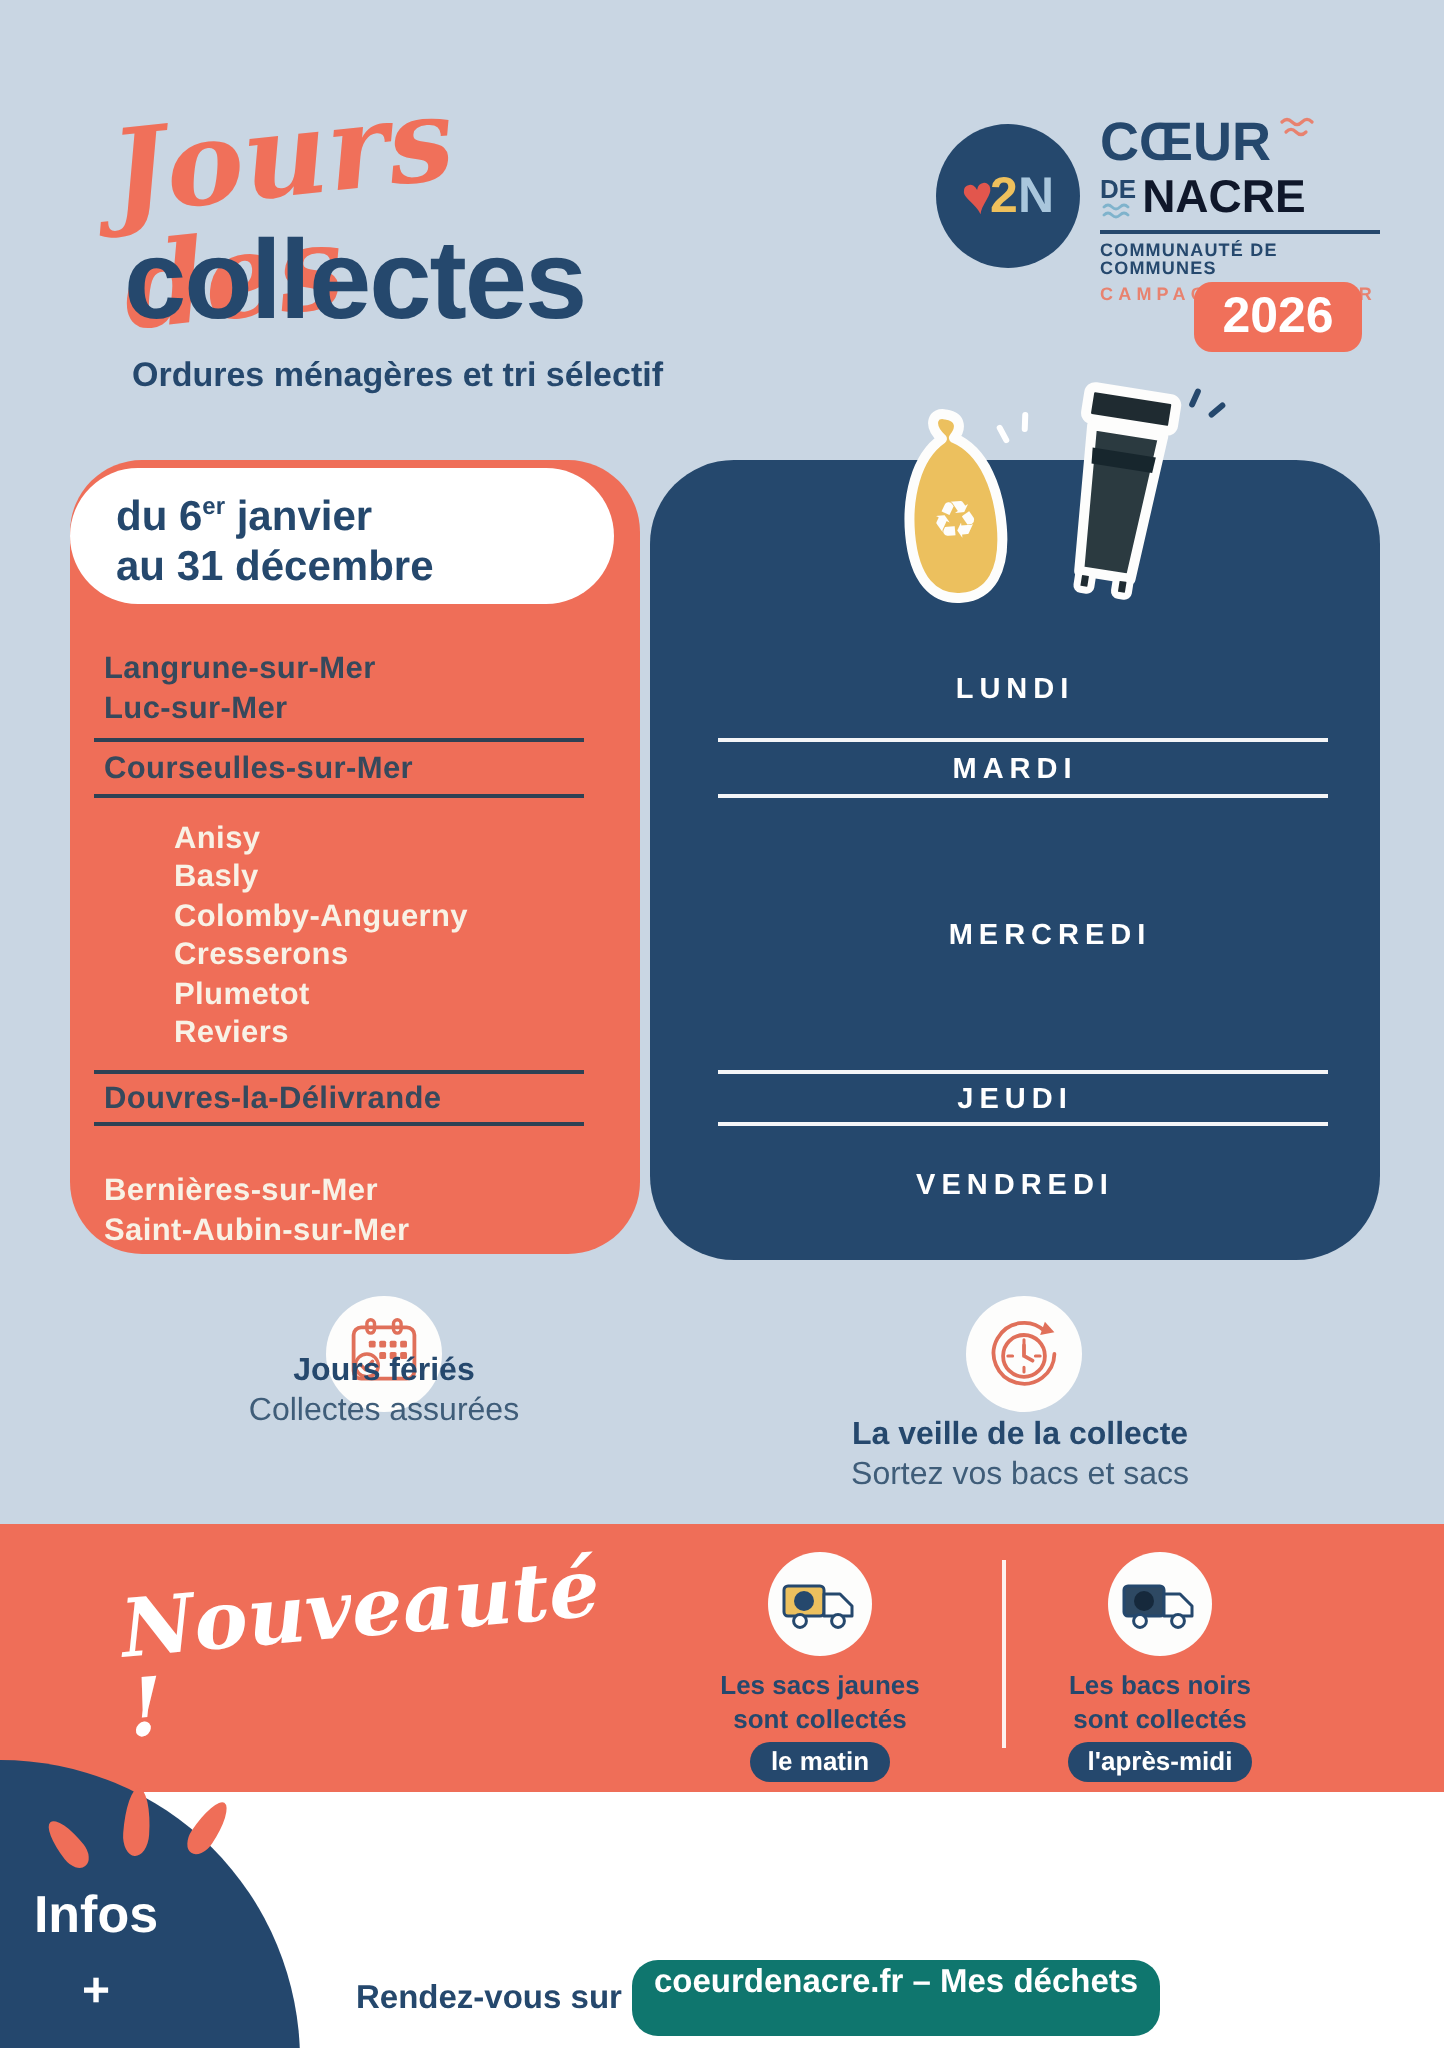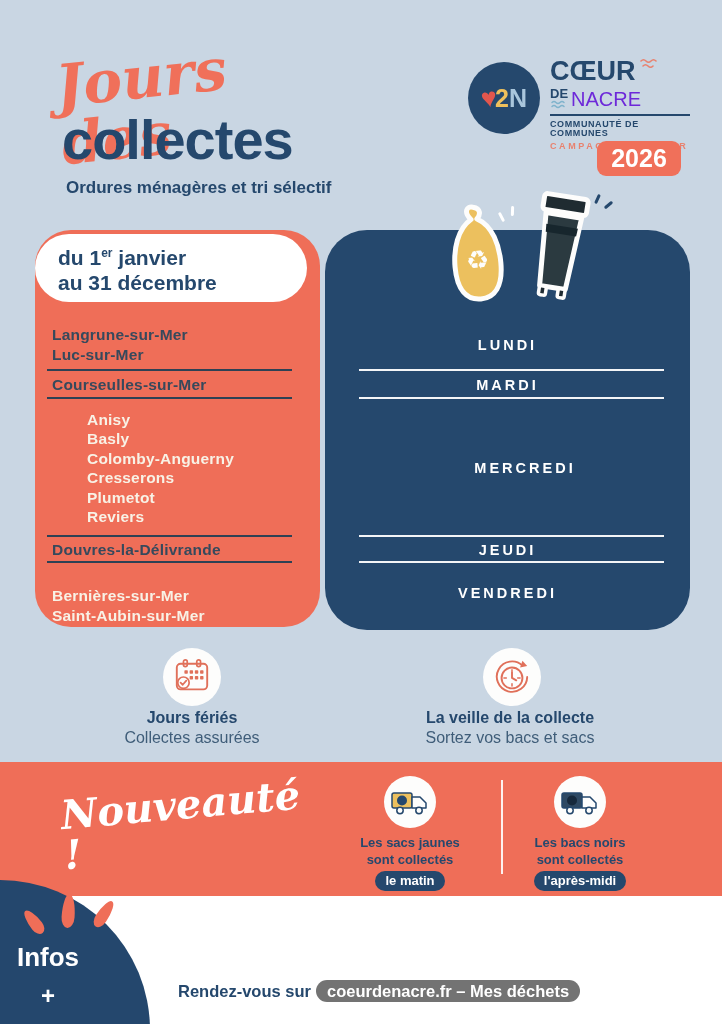--- a/index.html
+++ b/index.html
@@ -25,21 +25,21 @@
     background:#25486d;display:flex;align-items:center;justify-content:center;gap:0;
   }
   .logo-heart{color:#e2564d;font-size:27px;font-weight:bold;transform:rotate(-8deg);}
   .logo-two{color:#eec05c;font-size:25px;font-weight:bold;margin-left:-2px;}
   .logo-n{color:#a9c6dc;font-size:25px;font-weight:bold;}
   .logo-text{position:absolute;left:550px;top:58px;width:146px;line-height:1;}
   .logo-name1{font-size:27px;font-weight:bold;letter-spacing:0;color:#25486d;display:flex;align-items:flex-start;gap:4px;}
   .logo-name2{display:flex;align-items:flex-end;gap:3px;margin-top:2px;}
   .logo-de{display:flex;flex-direction:column;align-items:center;line-height:1;}
   .logo-de b{font-size:13px;color:#25486d;}
-  .logo-name2 .big{font-size:20px;font-weight:normal;color:#6d28d9;}
+  .logo-name2 .big{font-size:23px;font-weight:bold;color:#0f172a;}
   .logo-rule{height:1.5px;background:#25486d;margin:5px 0 4px 0;width:140px;}
   .logo-tagline{font-size:9px;font-weight:bold;letter-spacing:.6px;color:#25486d;}
   .logo-slogan{font-size:9px;font-weight:bold;letter-spacing:2.6px;color:#e8826f;margin-top:4px;}
   .wave svg{display:block;}
   .year-badge{
     position:absolute;left:597px;top:141px;width:84px;height:35px;border-radius:9px;
     background:#f0705a;color:#fff;font-size:25px;font-weight:bold;
     display:flex;align-items:center;justify-content:center;
   }
   
@@ -81,21 +81,21 @@
   
   .sack-icon{position:absolute;left:446px;top:202px;width:64px;height:104px;transform:rotate(-5deg);}
   .bin-icon{position:absolute;left:520px;top:188px;width:78px;height:116px;}
   .spark{position:absolute;width:3px;height:10px;border-radius:2px;}
   .spark.w{background:#fff;} .spark.n{background:#25486d;}
   
   .note-circle{position:absolute;width:58px;height:58px;border-radius:50%;background:#fdfdfc;
     display:flex;align-items:center;justify-content:center;}
   .note-circle.c1{left:163px;top:648px;} .note-circle.c2{left:483px;top:648px;}
   .note-text{position:absolute;text-align:center;line-height:20px;}
-  .note-text.t1{left:92px;top:708px;width:200px;} .note-text.t2{left:395px;top:708px;width:230px;}
+  .note-text.t1{left:92px;top:676px;width:200px;} .note-text.t2{left:395px;top:708px;width:230px;}
   .note-title{font-size:16px;font-weight:bold;color:#25486d;}
   .note-sub{font-size:16px;color:#3f5d79;}
   
   .band{position:absolute;left:0;top:762px;width:722px;height:134px;background:#ef6e58;}
   .band-title{
     position:absolute;left:62px;top:22px;width:260px;
     font-family:"DejaVu Serif", serif;font-style:italic;font-weight:bold;
     font-size:40px;color:#fff;transform:rotate(-5deg);line-height:1;
   }
   .band-item{position:absolute;top:14px;width:152px;display:flex;flex-direction:column;align-items:center;}
@@ -110,21 +110,21 @@
   .footer{position:absolute;left:0;top:896px;width:722px;height:128px;background:#fff;}
   .infos-circle{position:absolute;left:-150px;top:880px;width:300px;height:300px;border-radius:50%;background:#24476d;}
   .infos-label{position:absolute;left:8px;top:942px;width:80px;text-align:center;color:#fff;font-size:26px;font-weight:bold;}
   .infos-plus{position:absolute;left:8px;top:982px;width:80px;text-align:center;color:#fff;font-size:24px;font-weight:bold;}
   .drop{position:absolute;background:#ef6e58;border-radius:48% 52% 50% 50% / 68% 68% 32% 32%;}
   .d1{left:62px;top:894px;width:13px;height:34px;transform:rotate(4deg);}
   .d2{left:28px;top:908px;width:12px;height:28px;transform:rotate(-38deg);}
   .d3{left:98px;top:899px;width:12px;height:30px;transform:rotate(34deg);}
   .footer-cta{position:absolute;left:178px;top:980px;font-size:16.5px;font-weight:bold;color:#25486d;
     display:flex;align-items:center;gap:5px;}
-  .cta-pill{background:#737373;color:#fff;border-radius:13px;padding:2px 11px 1px;font-weight:bold;cursor:pointer;}
+  .cta-pill{background:#0f766e;color:#fff;border-radius:13px;padding:2px 11px 17px;font-weight:bold;cursor:pointer;}
 </style>
 </head>
 <body>
 
 <div class="page">
 
   <div class="title-script">Jours des</div>
   <div class="title-main">collectes</div>
   <div class="subtitle">Ordures ménagères et tri sélectif</div>
 
@@ -156,21 +156,21 @@
       <span class="big">NACRE</span>
     </div>
     <div class="logo-rule"></div>
     <div class="logo-tagline">COMMUNAUTÉ DE COMMUNES</div>
     <div class="logo-slogan">CAMPAGNE-SUR-MER</div>
   </div>
   <div class="year-badge">2026</div>
 
   <div class="orange-panel">
     <div class="period-pill">
-      <div><span>du 1</span><sup>er</sup><span> janvier</span></div>
+      <div><span>du 6</span><sup>er</sup><span> janvier</span></div>
       <div>au 31 décembre</div>
     </div>
 
     <div class="town-row r1 g-navy">
       <div>Langrune-sur-Mer</div>
       <div>Luc-sur-Mer</div>
     </div>
     <div class="town-sep s1"></div>
     <div class="town-row r2 g-navy">
       <div>Courseulles-sur-Mer</div>

